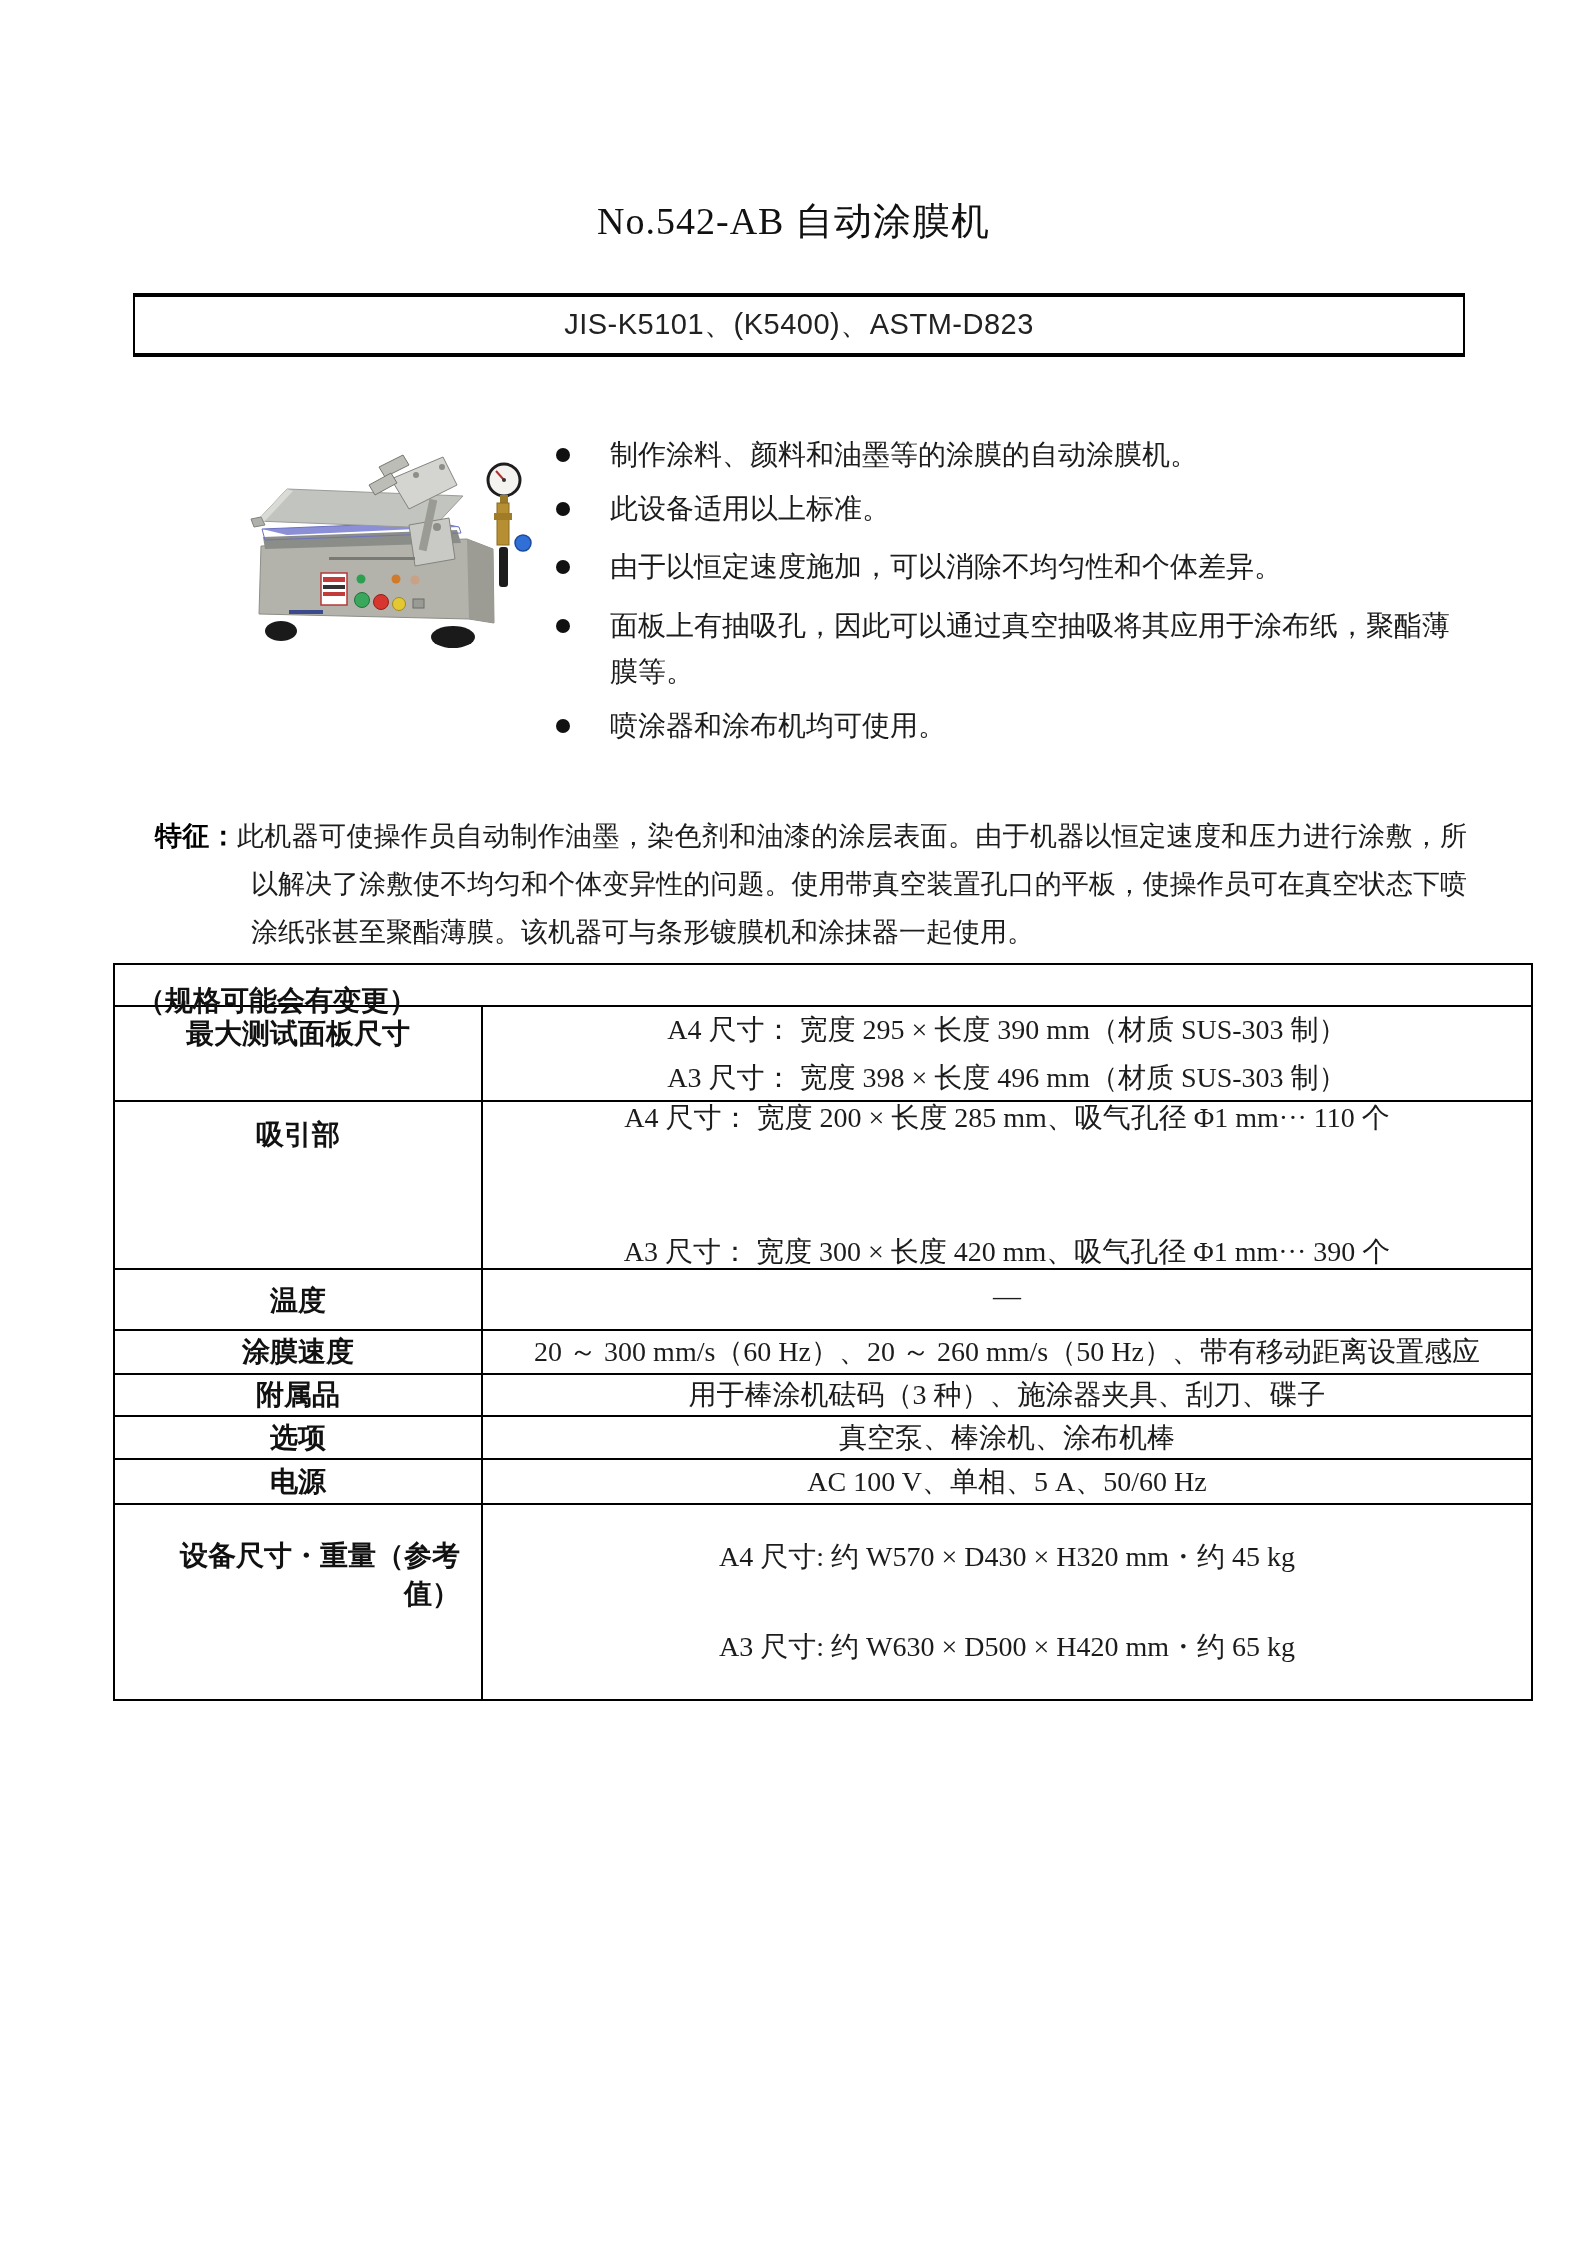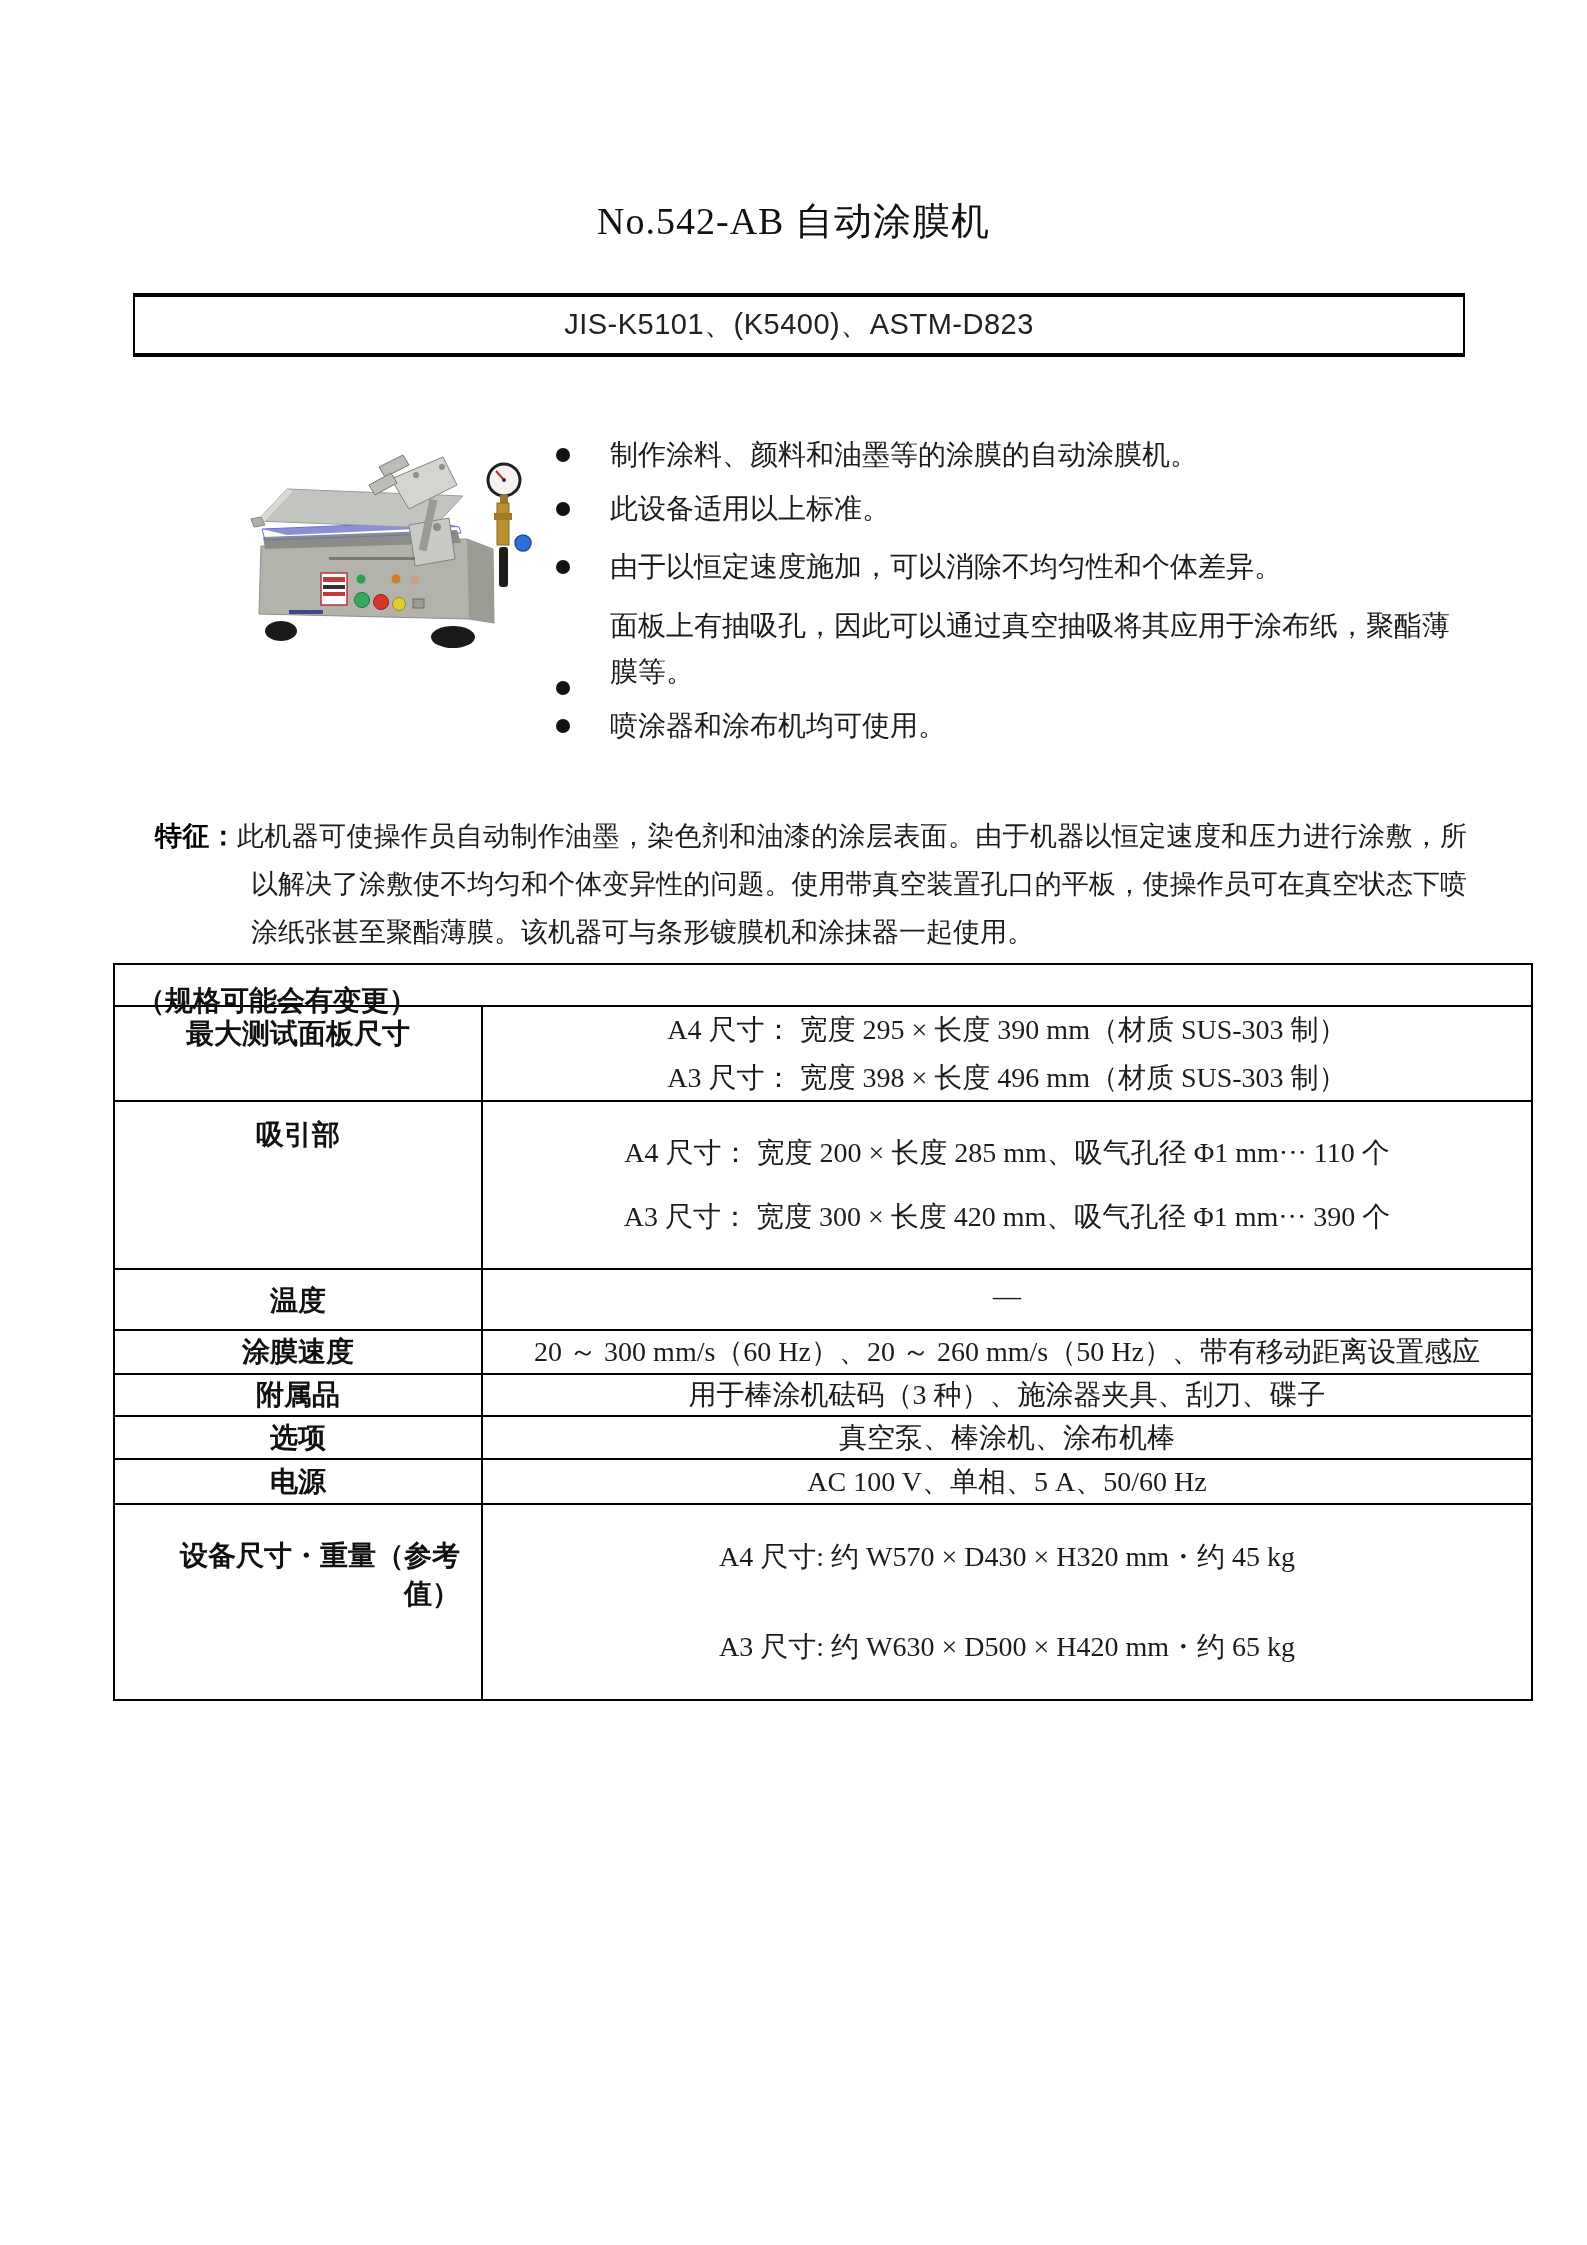--- a/index.html
+++ b/index.html
@@ -29,21 +29,21 @@
   }
 
   
   .machine-wrap { position:absolute; top:433px; left:241px; width:300px; height:218px; }
 
   
   .bullets { position:absolute; top:432px; left:556px; width:920px; list-style:none; }
   .bullets li { display:flex; align-items:flex-start; line-height:46px; }
   .bullets li + li { margin-top:8px; }
   .bullets li:nth-child(3) { margin-top:12px; }
-  .bullets li:nth-child(4) { margin-top:13px;align-items:flex-end; }
+  .bullets li:nth-child(4) { margin-top:13px; }
   .bullets .dot {
     width:14px; height:14px; border-radius:50%; background:#111;
     flex:0 0 14px; margin:16px 40px 0 0;
   }
   .bullets .btxt { font-size:28px; color:#1c1c1c; max-width:852px; }
 
   
   .features {
     position:absolute; top:812px; left:155px; width:1312px;
     font-size:27px; line-height:48px; color:#1c1c1c;
@@ -77,21 +77,21 @@
   }
   .value-cell {
     flex:1; display:flex; flex-direction:column;
     justify-content:center; align-items:center; text-align:center; padding:0 10px;
   }
   .row-panel  .label-cell { align-items:flex-start; padding-top:8px; }
   .row-suction.spec-row .label-cell { align-items:flex-start; padding-top:14px; }
   .row-temp   .label-cell { align-items:flex-start; padding-top:12px; }
   .row-dim    .label-cell { align-items:flex-start; padding-top:32px; }
   .row-panel  .value-cell { gap:16px; }
-  .row-suction .value-cell { gap:32px; }
+  .row-suction .value-cell { gap:32px;justify-content:space-between; }
   .row-dim    .value-cell { gap:58px; }
   .row-temp   .value-cell { justify-content:flex-start; padding-top:10px; }
   .vline { line-height:32px; }
 </style>
 </head>
 <body>
 
 <div class="page">
 
   <div class="doc-title">No.542-AB 自动涂膜机</div>

